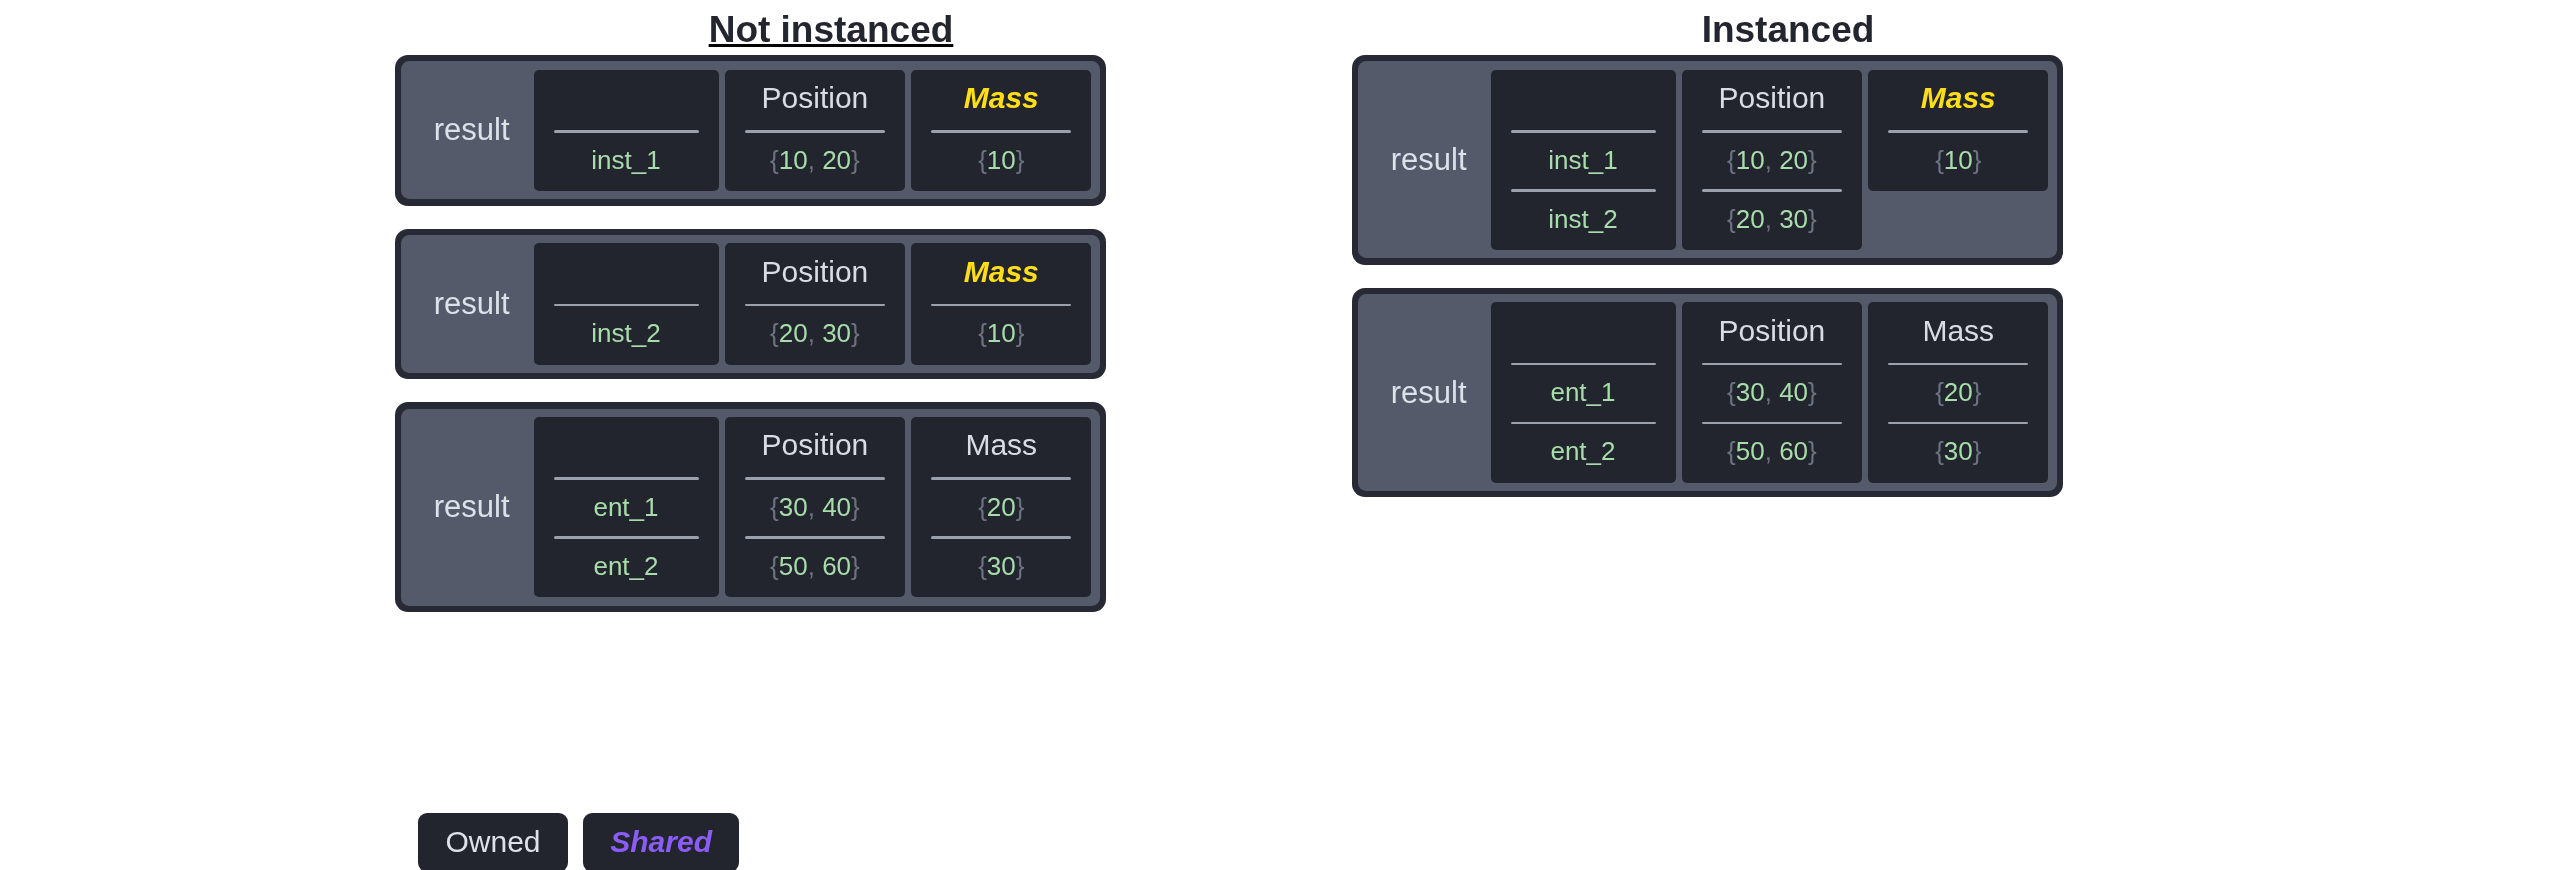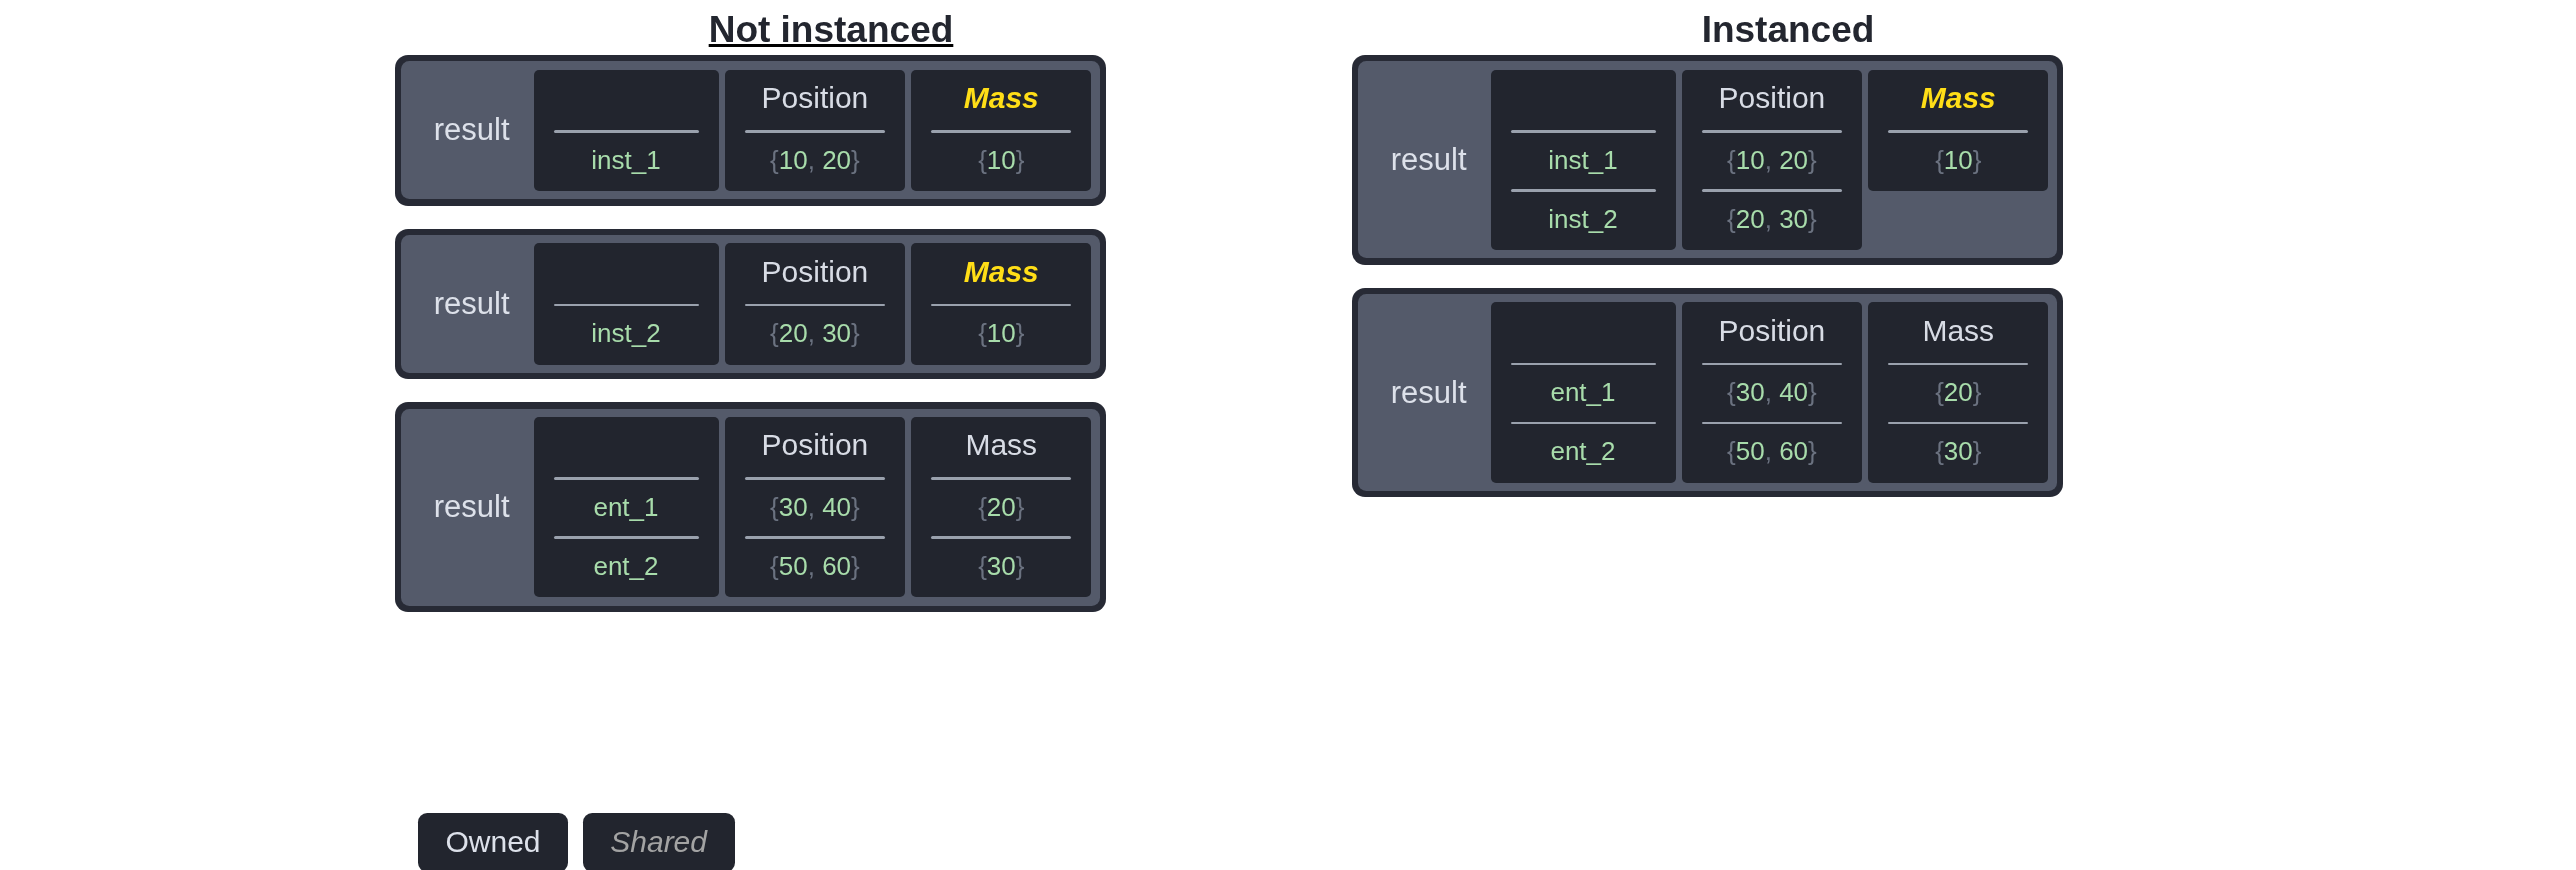--- a/index.html
+++ b/index.html
@@ -135,23 +135,23 @@
     background: #22252e;
     border-radius: 9.2px;
     padding: 12px 27.5px;
     font-size: 30px;
     line-height: 1.15;
     color: #dde1ea;
     white-space: nowrap;
     margin-top: 44px;
   }
   .chip.shared {
-    color: #a3a3a3;
+    color: #8b5cf6;
     font-style: italic;
-    font-weight: normal;
+    font-weight: bold;
   }
 </style>
 </head>
 <body>
 
 <div class="board">
 
   <div class="column left">
     <div class="col-title">Not instanced</div>
     <div><div class="card"><div class="card-inner">

